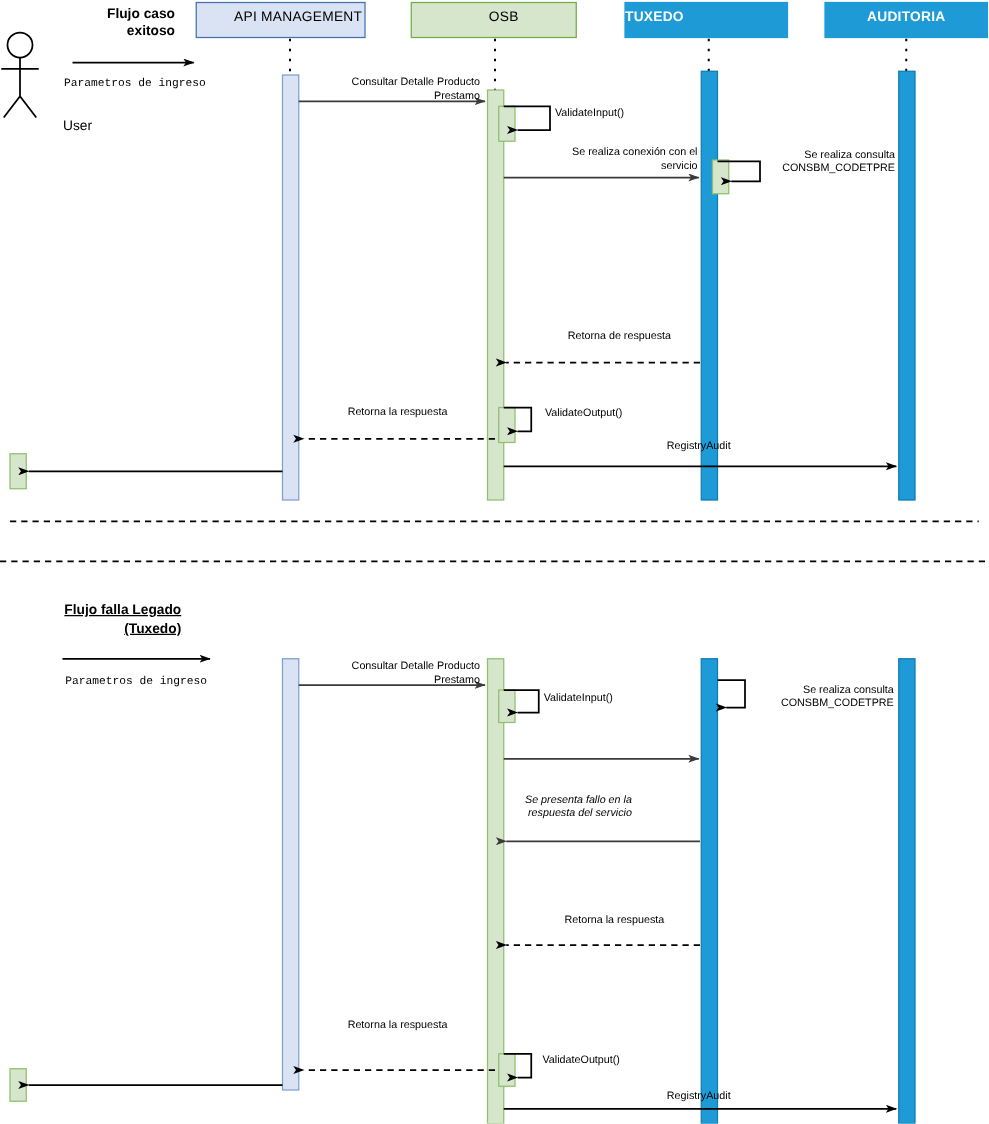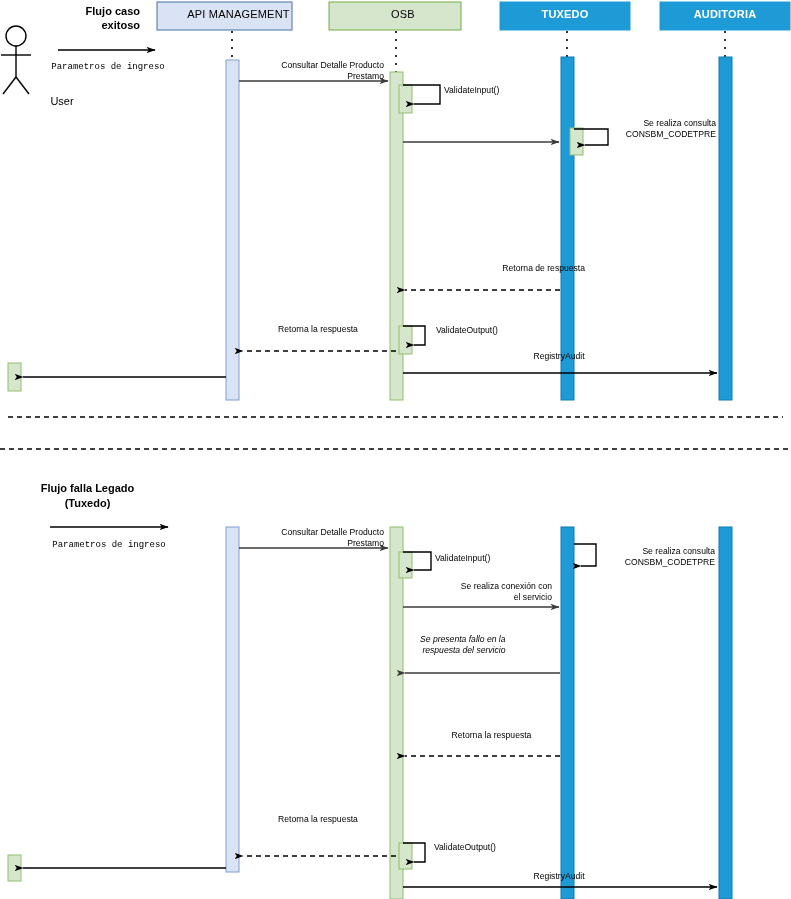--- a/index.html
+++ b/index.html
@@ -152,76 +152,76 @@
 
     <path d="M403,843 L425,843 L425,862 L414,862" fill="none" stroke="#000000" stroke-width="1.4" marker-end="url(#ah-black-l)"></path>
 
     <line x1="403" y1="887" x2="717" y2="887" stroke="#000000" stroke-width="1.4" marker-end="url(#ah-black)"></line>
 
     <line x1="226" y1="868" x2="23" y2="868" stroke="#000000" stroke-width="1.4" marker-end="url(#ah-black-l)"></line>
   </svg>
 
   <div style="position:absolute;left:157px;top:8px;width:115px;text-align:center;margin-left:24px;" class="lifeline-label">API MANAGEMENT</div>
   <div style="position:absolute;left:329px;top:8px;width:148px;text-align:center;" class="lifeline-label">OSB</div>
-  <div style="position:absolute;left:500px;top:8px;width:130px;text-align:center;color:#ffffff;font-weight:bold;" class="lifeline-label">TUXEDO</div>
+  <div style="position:absolute;left:500px;top:8px;width:130px;color:#ffffff;font-weight:bold;" class="lifeline-label">TUXEDO</div>
   <div style="position:absolute;left:660px;top:8px;width:130px;text-align:center;color:#ffffff;font-weight:bold;" class="lifeline-label">AUDITORIA</div>
 
   <div style="position:absolute;left:30px;top:4px;width:110px;text-align:right;line-height:14px;">
     <div class="flow-title">Flujo caso</div>
     <div class="flow-title">exitoso</div>
   </div>
 
   <div style="position:absolute;left:0px;top:95px;width:36px;text-align:center;" class="actor-label">User</div>
 
   <div style="position:absolute;left:44px;top:62px;width:128px;text-align:center;" class="param-label">Parametros de ingreso</div>
 
   <div style="position:absolute;left:248px;top:60px;width:136px;text-align:center;line-height:11px;">
     <div class="msg-label">Consultar Detalle Producto</div>
     <div class="msg-label">Prestamo</div>
   </div>
 
   <div style="position:absolute;left:444px;top:85px;" class="msg-label">ValidateInput()</div>
 
+  <div style="position:absolute;left:404px;top:116px;width:154px;text-align:center;line-height:11px;">
+    <div class="msg-label">Se realiza conexión con el</div>
+    <div class="msg-label">servicio</div>
+  </div>
 
   <div style="position:absolute;left:606px;top:118px;width:110px;text-align:center;line-height:11px;">
     <div class="msg-label">Se realiza consulta</div>
     <div class="msg-label">CONSBM_CODETPRE</div>
   </div>
 
-  <div style="position:absolute;left:430px;top:263px;width:155px;text-align:right;" class="msg-label">Retorna de respuesta</div>
+  <div style="position:absolute;left:418px;top:263px;width:155px;text-align:center;" class="msg-label">Retorna de respuesta</div>
 
   <div style="position:absolute;left:436px;top:325px;" class="msg-label">ValidateOutput()</div>
 
   <div style="position:absolute;left:242px;top:324px;width:152px;text-align:center;" class="msg-label">Retorna la respuesta</div>
 
   <div style="position:absolute;left:404px;top:351px;width:310px;text-align:center;" class="msg-label">RegistryAudit</div>
 
-  <div style="position:absolute;left:30px;top:481px;width:115px;text-align:center;line-height:15px;">
+  <div style="position:absolute;left:30px;top:481px;width:115px;text-align:right;line-height:15px;text-decoration:underline;">
     <div class="flow-title">Flujo falla Legado</div>
     <div class="flow-title">(Tuxedo)</div>
   </div>
 
   <div style="position:absolute;left:35px;top:540px;width:148px;text-align:center;" class="param-label">Parametros de ingreso</div>
 
   <div style="position:absolute;left:248px;top:527px;width:136px;text-align:center;line-height:11px;">
     <div class="msg-label">Consultar Detalle Producto</div>
     <div class="msg-label">Prestamo</div>
   </div>
 
   <div style="position:absolute;left:435px;top:553px;" class="msg-label">ValidateInput()</div>
 
   <div style="position:absolute;left:600px;top:546px;width:115px;text-align:center;line-height:11px;">
     <div class="msg-label">Se realiza consulta</div>
     <div class="msg-label">CONSBM_CODETPRE</div>
   </div>
 
-  <div style="position:absolute;left:412px;top:581px;width:140px;text-align:center;line-height:11px;">
-    <div class="msg-label">Se realiza conexión con</div>
-    <div class="msg-label">el servicio</div>
-  </div>
 
   <div style="position:absolute;left:420px;top:634px;line-height:11px;font-style:italic;">
     <div class="msg-label">Se presenta fallo en la</div>
     <div class="msg-label">respuesta del servicio</div>
   </div>
 
   <div style="position:absolute;left:414px;top:730px;width:155px;text-align:center;" class="msg-label">Retorna la respuesta</div>
 
   <div style="position:absolute;left:242px;top:814px;width:152px;text-align:center;" class="msg-label">Retorna la respuesta</div>
 

